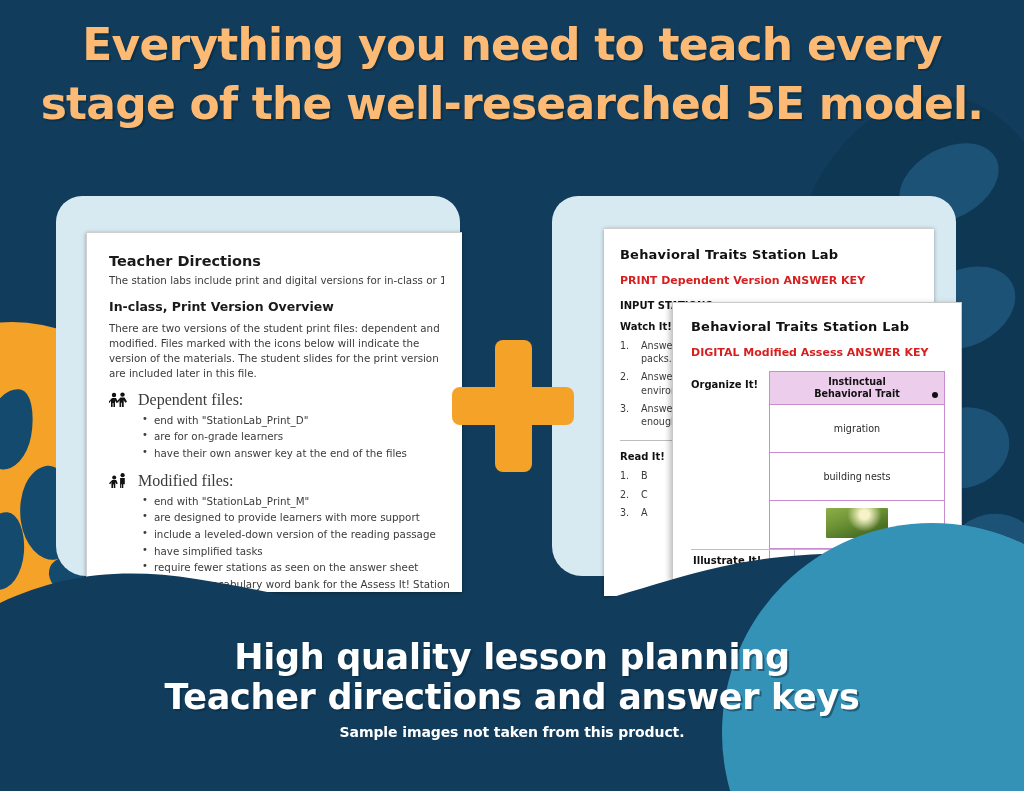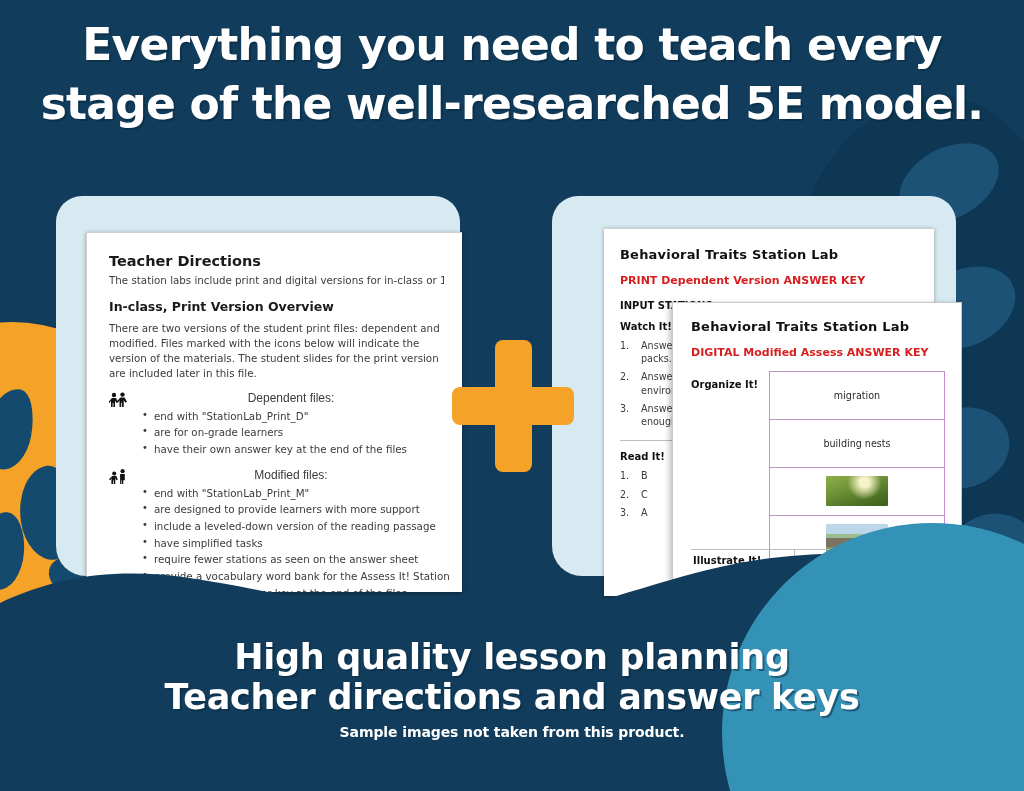--- a/index.html
+++ b/index.html
@@ -78,21 +78,21 @@
   }
   .wm1{ left:12px;  top:14px; width:150px; height:13px; }
   .wm2{ left:44px;  top:32px; width:150px; height:13px; }
   .wm3{ left:78px;  top:50px; width:150px; height:13px; }
   .wm4{ left:120px; top:6px;  width:80px;  height:13px; }
   .wm5{ left:168px; top:26px; width:80px;  height:13px; }
 
   
   .headline{
     position:absolute; left:0; top:16px; width:1024px;
-    text-align:center; color:#ffffff;
+    text-align:center; color:#fdba74;
     font-family:"DejaVu Sans", sans-serif;
     font-weight:bold; font-size:44px; line-height:1.33;
     letter-spacing:-.8px;
     text-shadow:2px 2px 0 rgba(10,40,62,.55);
     z-index:6;
   }
   .headline .l2{ display:block; }
 
   
   .card{
@@ -139,22 +139,22 @@
     font-family:"DejaVu Sans", sans-serif;
     font-size:10.3px; color:#3b3b3b; line-height:1.45;
     white-space:nowrap; overflow:hidden;
   }
   .doc-left p.wrap{ white-space:normal; }
   .icon-group{ display:flex; gap:9px; margin-top:10px; }
   .pict{ width:20px; flex:0 0 20px; padding-top:1px; }
   .pict svg{ display:block; }
   .grp-body{ flex:1 1 auto; min-width:0; }
   .grp-title{
-    font-family:Liberation Sans, sans-serif;
-    font-size:12px; color:#3b3b3b; margin-bottom:3px;text-align:center;
+    font-family:Liberation Serif, serif;
+    font-size:16px; color:#3b3b3b; margin-bottom:3px;
   }
   .grp-body ul{ list-style:none; margin:0; padding:0 0 0 16px; }
   .grp-body li{
     font-family:"DejaVu Sans", sans-serif;
     font-size:10.3px; color:#3b3b3b; line-height:1.62;
     position:relative; white-space:nowrap;
   }
   .grp-body li:before{
     content:"\2022"; position:absolute; left:-12px; top:-1px; font-size:10px; color:#3b3b3b;
   }
@@ -396,20 +396,27 @@
 </div>
 
 <div class="page doc-digital">
   <h1>Behavioral Traits Station Lab</h1>
   <h2>DIGITAL Modified Assess ANSWER KEY</h2>
 
   <div class="tbl-row">
     <div class="tbl-label">Organize It!</div>
     <table class="org">
       <tbody>
+          <tr>
+        <th>
+          <span>Instinctual</span><br>
+          <span>Behavioral Trait</span>
+          <span class="dot-mark"></span>
+        </th>
+      </tr>
       <tr>
             <td>migration</td>
           </tr>
       <tr>
             <td>building nests</td>
           </tr>
       <tr>
             <td>
         <span class="photo grass"></span>
       </td>

